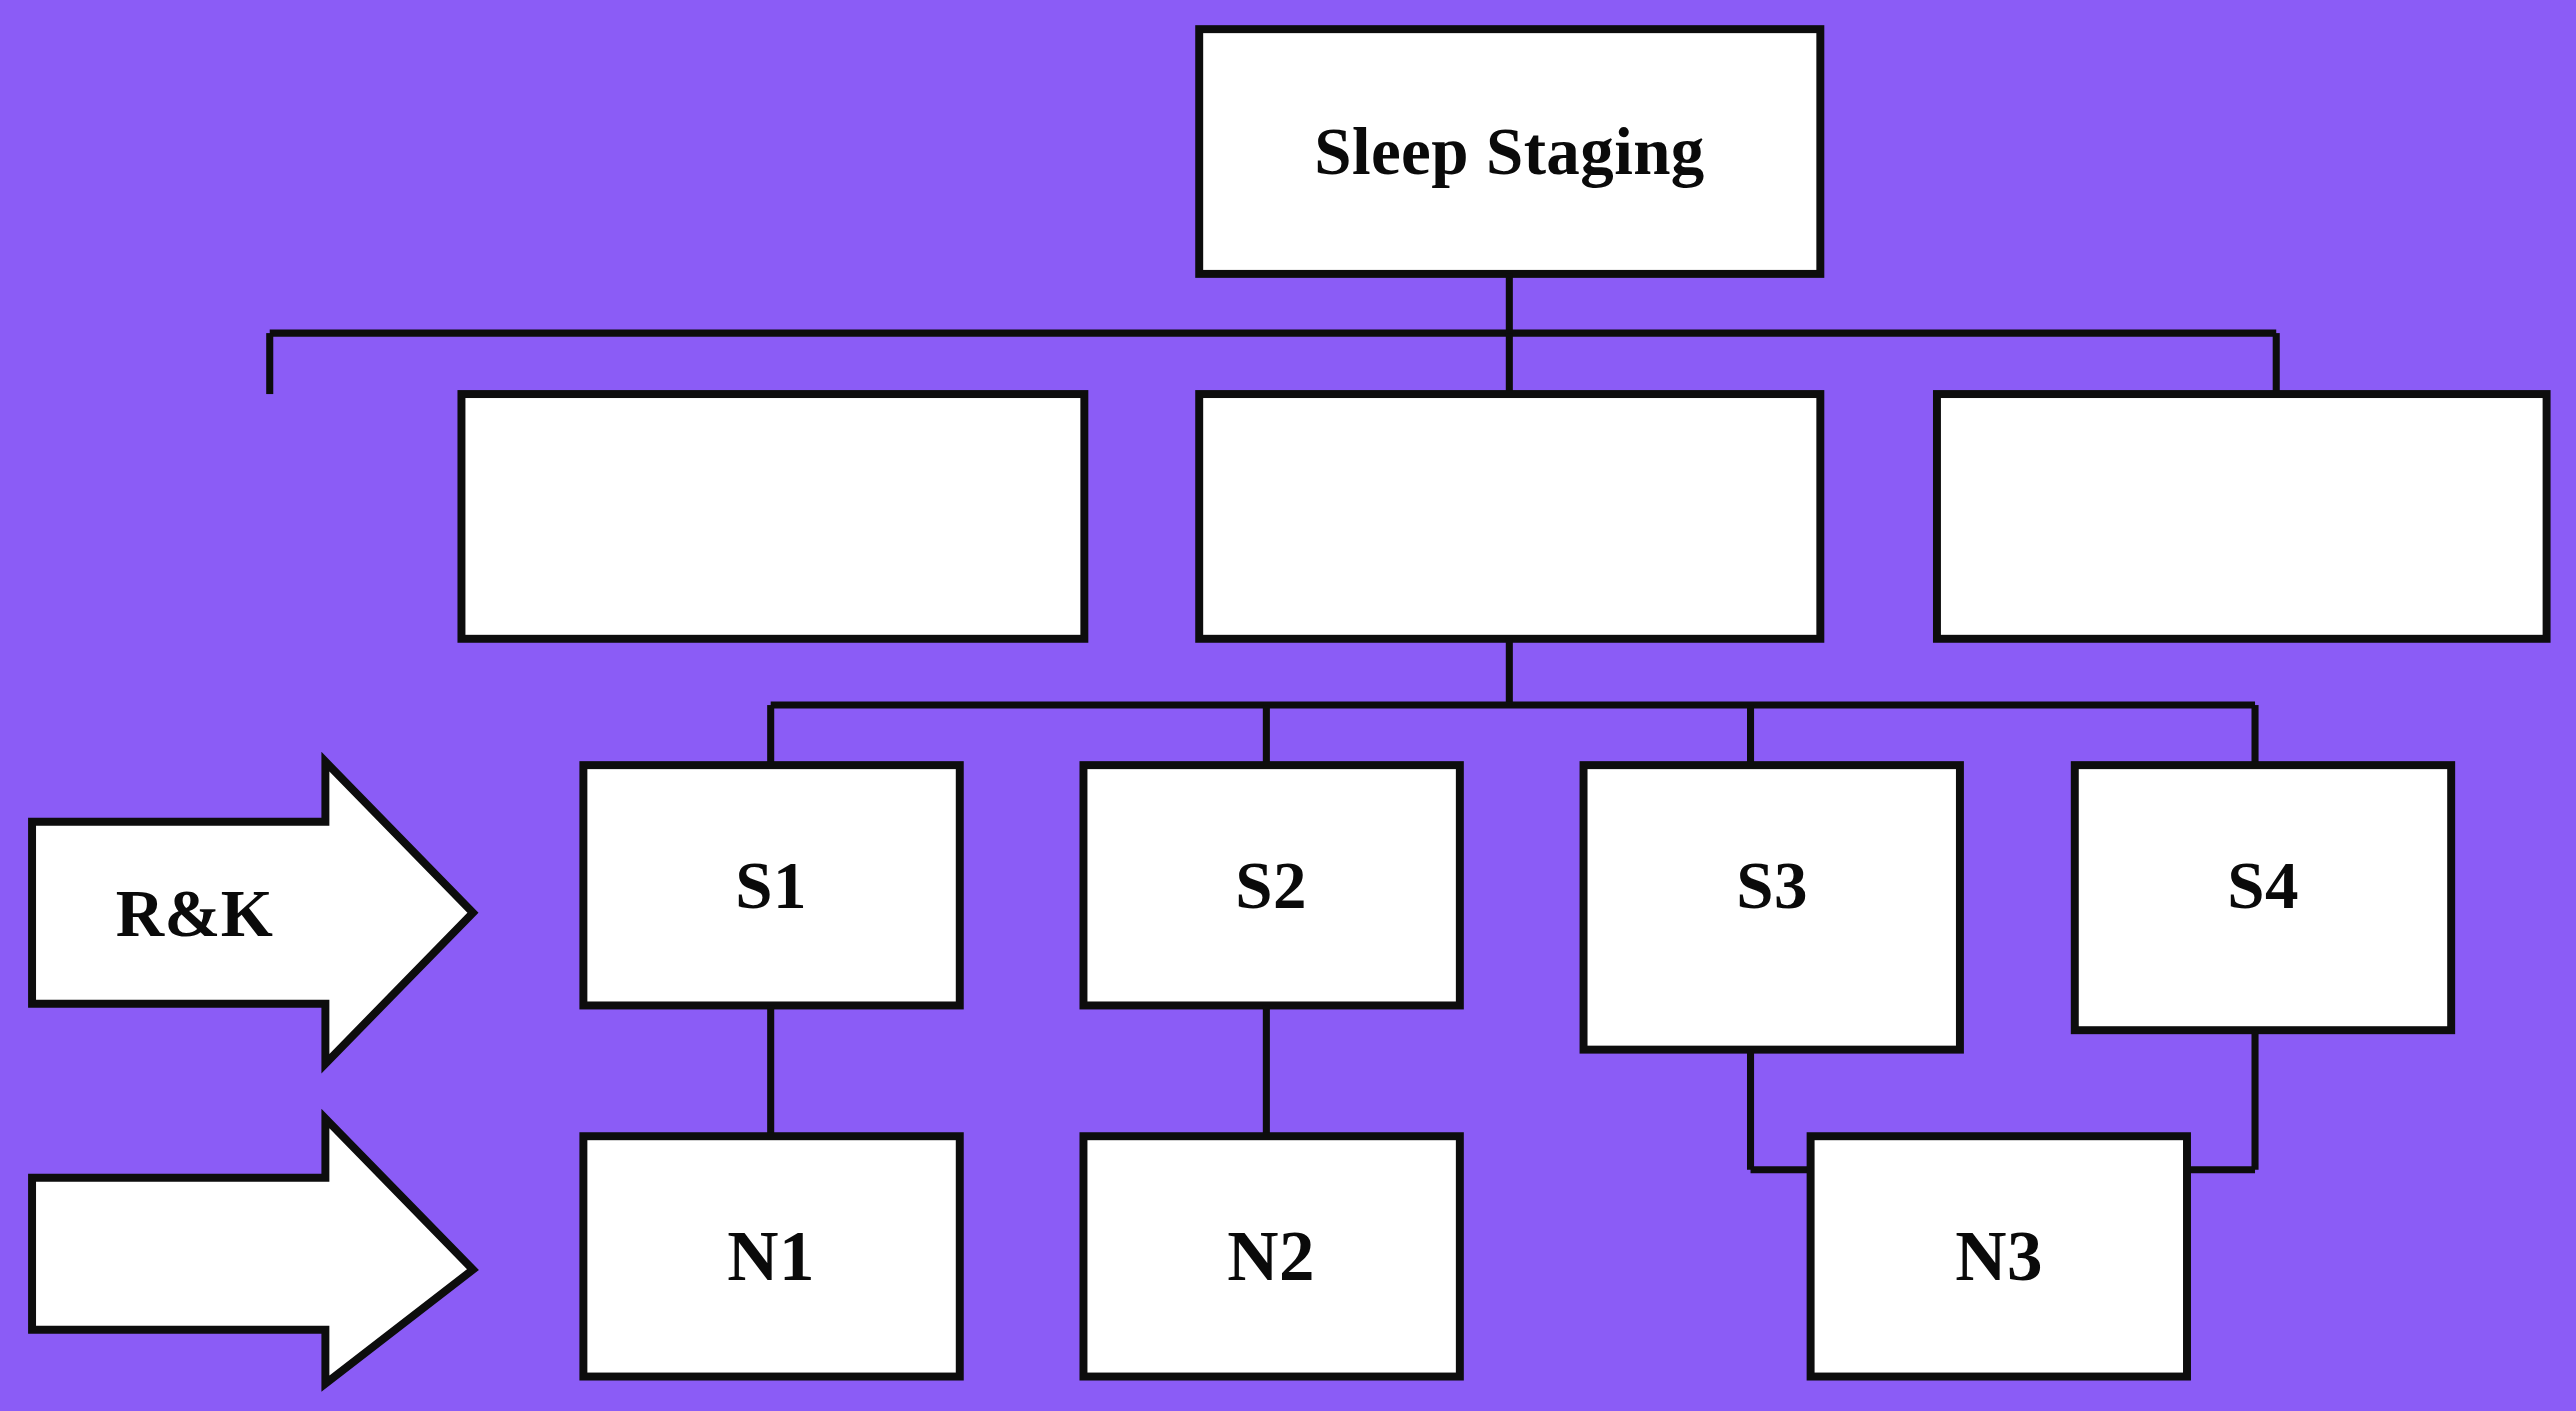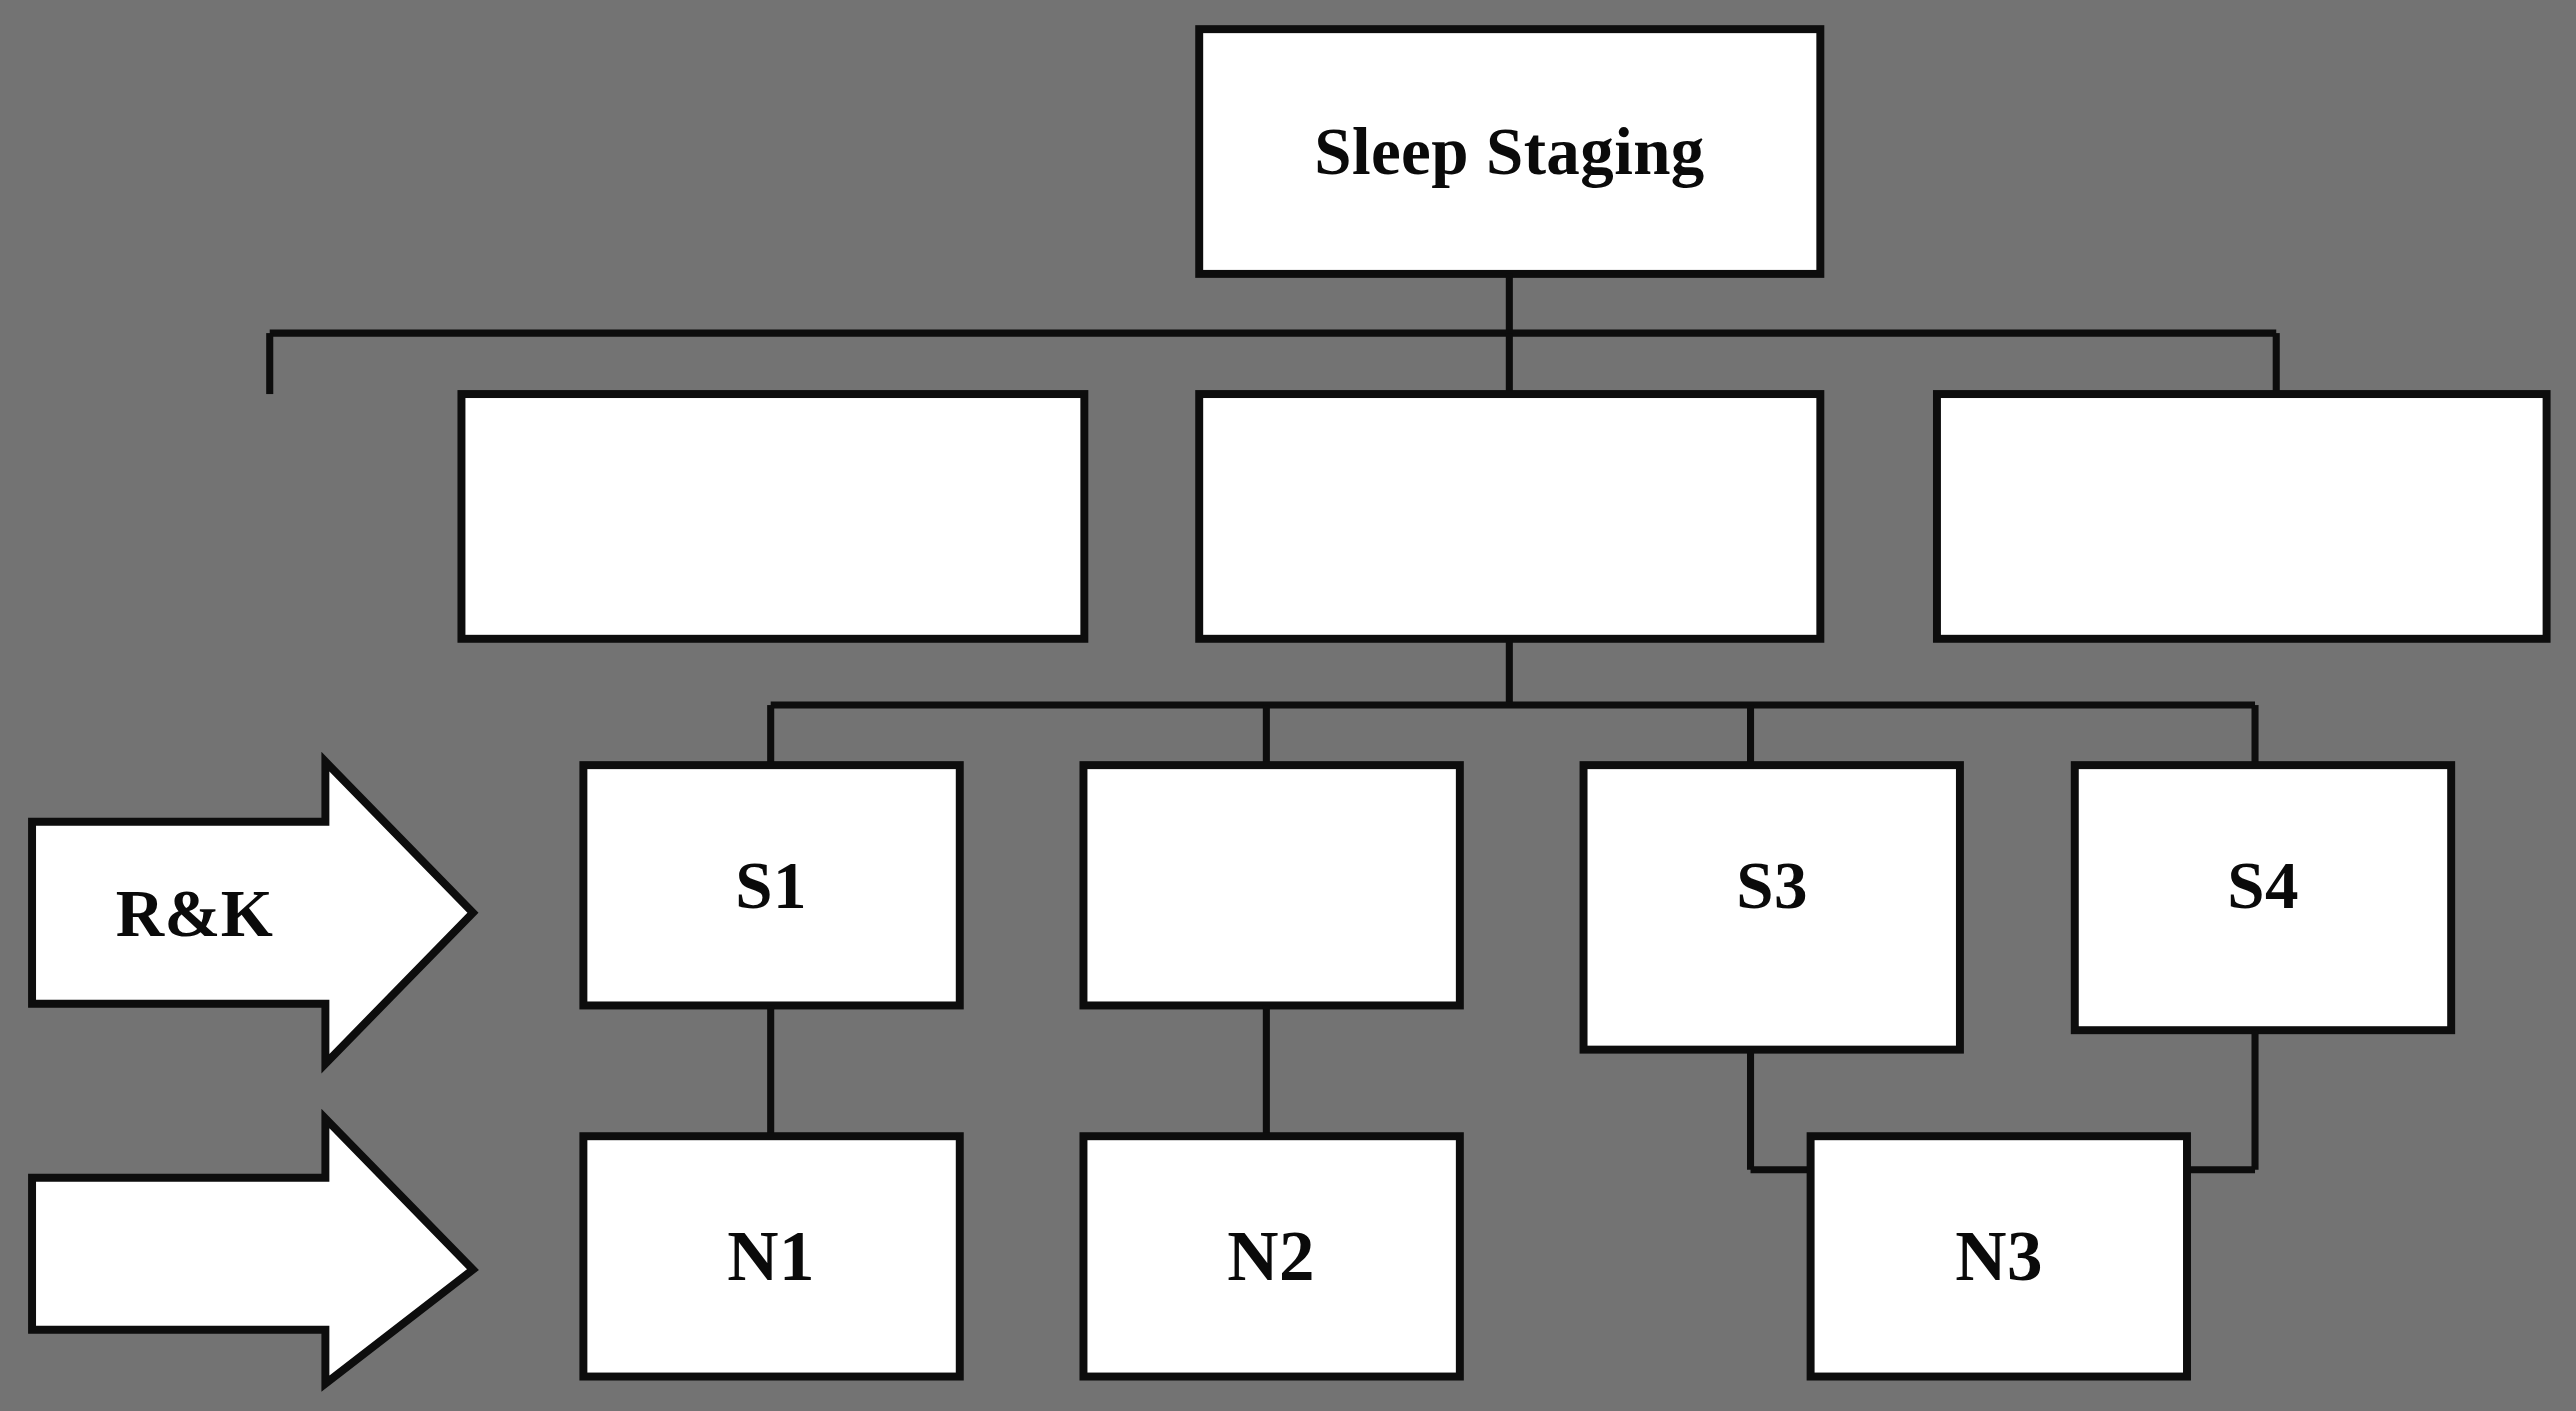--- a/index.html
+++ b/index.html
@@ -4,21 +4,21 @@
 <style>
   html, body {
     margin: 0;
     padding: 0;
     background: #ffffff;
   }
   #diagram-root {
     position: relative;
     width: 2576px;
     height: 1411px;
-    background: #737373;
+    background: #8b5cf6;
     font-family: "Liberation Serif", "DejaVu Serif", serif;
     overflow: hidden;
   }
   svg.layer {
     position: absolute;
     top: 0;
     left: 0;
     width: 2576px;
     height: 1411px;
   }
@@ -108,20 +108,21 @@
 
     <polygon class="arrow-shape" points="36,930 368,930 368,862 535,1033 368,1204 368,1136 36,1136"></polygon>
 
     <polygon class="arrow-shape" points="36,1333 368,1333 368,1266 535,1437 368,1566 368,1505 36,1505"></polygon>
   </svg>
 
   <div class="node-label lvl0-label" style="left:1199px; top:29px; width:621px; height:245px;">Sleep Staging</div>
 
 
   <div class="node-label lvl2-label" style="left:583px; top:765px; width:376px; height:240px;">S1</div>
+  <div class="node-label lvl2-label" style="left:1083px; top:765px; width:376px; height:240px;">S2</div>
   <div class="node-label lvl2-label" style="left:1584px; top:765px; width:376px; height:240px;">S3</div>
   <div class="node-label lvl2-label" style="left:2075px; top:765px; width:376px; height:240px;">S4</div>
 
   <div class="node-label lvl3-label" style="left:583px; top:1136px; width:376px; height:240px;">N1</div>
   <div class="node-label lvl3-label" style="left:1083px; top:1136px; width:376px; height:240px;">N2</div>
   <div class="node-label lvl3-label" style="left:1811px; top:1136px; width:376px; height:240px;">N3</div>
 
   <div class="node-label arrow-label" style="left:53px; top:822px; width:283px; height:182px;">R&amp;K</div>
 
 </div>

